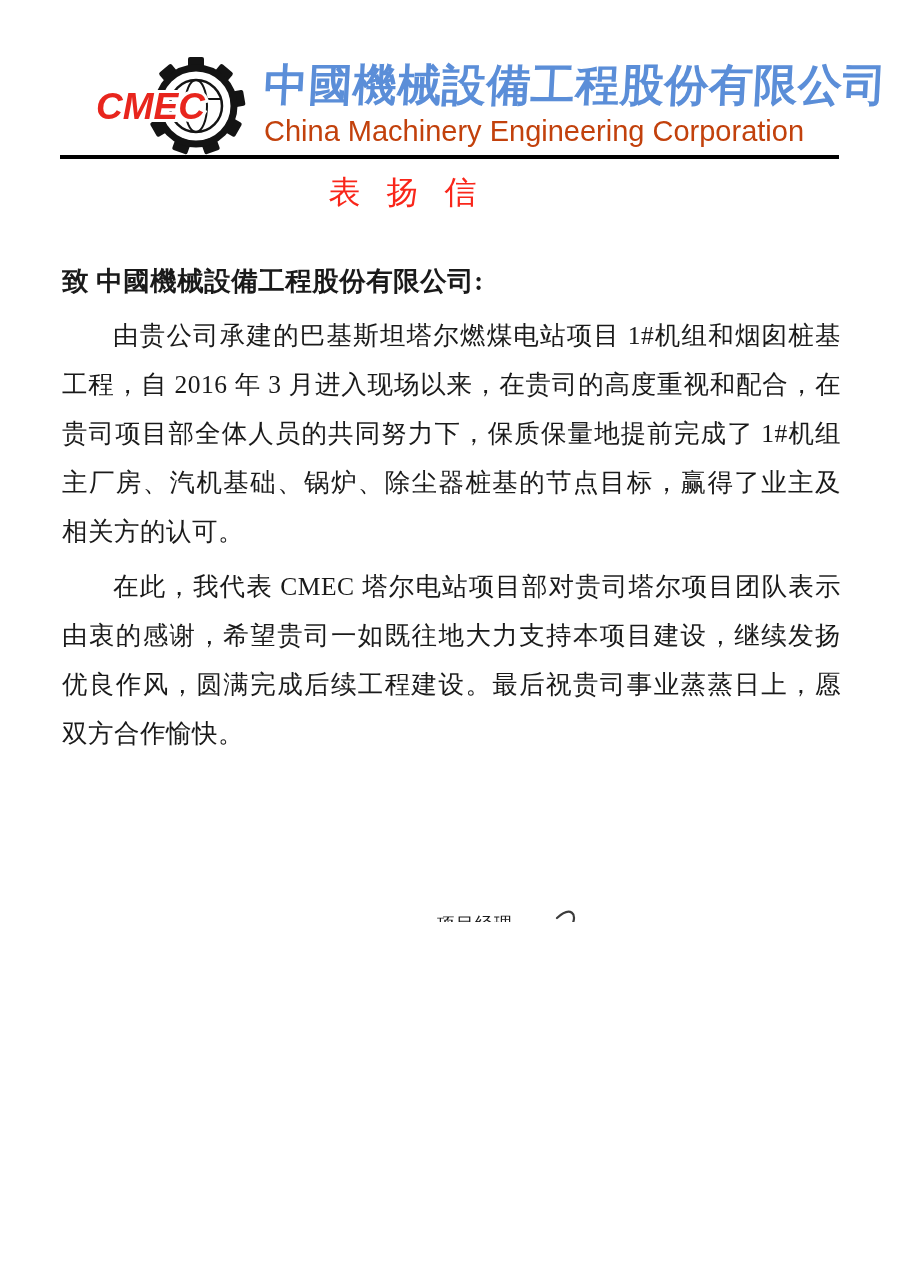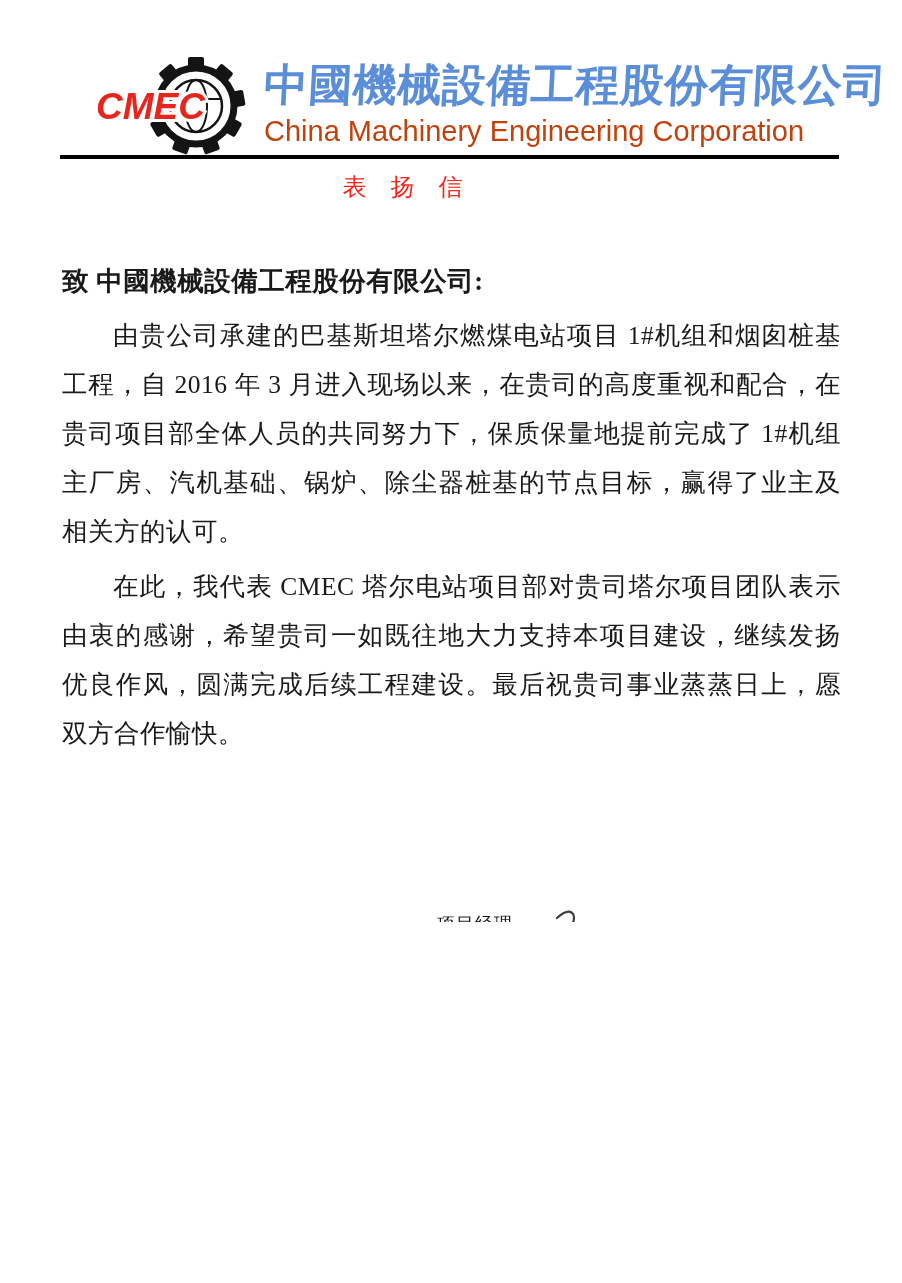--- a/index.html
+++ b/index.html
@@ -54,21 +54,21 @@
     background: #000;
   }
 
   
   .letter-title {
     position: absolute;
     left: 62px;
     top: 171px;
     width: 690px;
     text-align: center;
-    font-size: 24px;
+    font-size: 32px;
     letter-spacing: 9px;
     color: #f9261a;
     white-space: nowrap;
   }
 
   
   .recipient {
     position: absolute;
     left: 62px;
     top: 263px;

